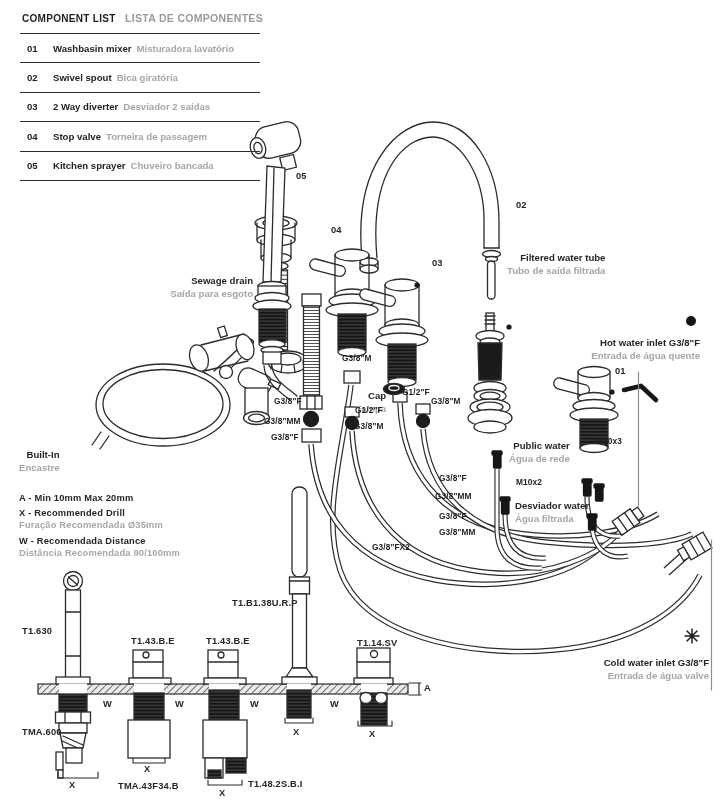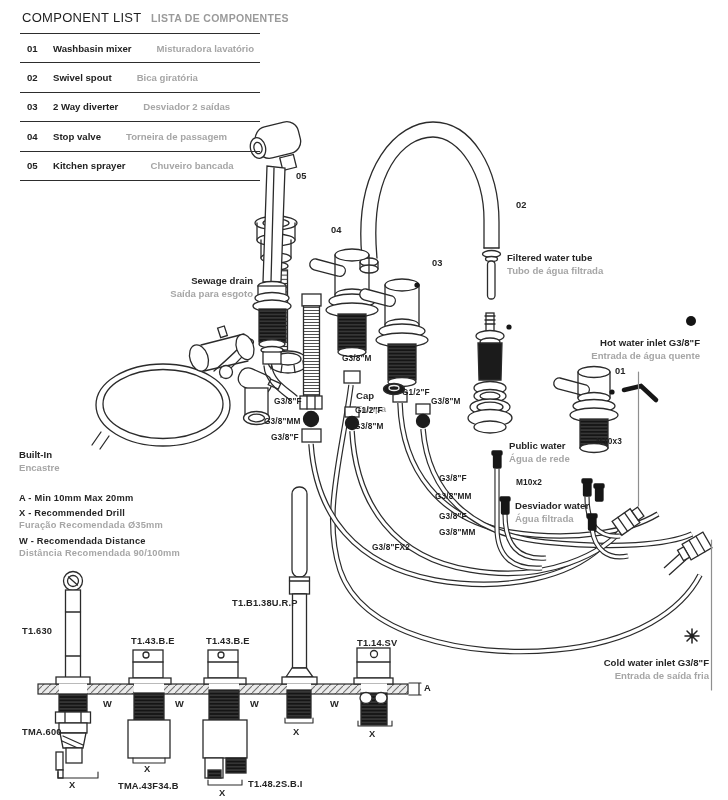--- a/index.html
+++ b/index.html
@@ -1,34 +1,34 @@
 <!DOCTYPE html>
 <html><head>
 <meta charset="utf-8">
 <style>
   html,body{margin:0;padding:0;background:#ffffff;}
   .stage{position:relative;width:728px;height:800px;background:#fff;overflow:hidden;
          font-family:"Liberation Sans",sans-serif;}
   .art{position:absolute;left:0;top:0;}
   
   .hdr{position:absolute;left:22px;top:8px;white-space:nowrap;}
-  .hdr .en{font-size:13px;font-weight:normal;color:#1e1e1e;letter-spacing:.3px;}
+  .hdr .en{font-size:10px;font-weight:bold;color:#1e1e1e;letter-spacing:.3px;}
   .hdr .pt{font-size:10.5px;font-weight:bold;color:#9a9a9a;letter-spacing:.3px;margin-left:5px;}
   
   .ctable{position:absolute;left:20px;top:33px;width:240px;}
   .crow{display:flex;align-items:center;height:28.4px;border-top:1.6px solid #2d2d2d;font-size:9.6px;white-space:nowrap;}
   .crow:last-child{border-bottom:1.6px solid #2d2d2d;}
   .cnum{width:26px;padding-left:7px;font-weight:bold;color:#222;}
   .cen{font-weight:bold;color:#222;margin-right:5px;}
-  .cpt{color:#a6a6a6;font-weight:600;margin-left:20px;}
+  .cpt{color:#a6a6a6;font-weight:600;}
   
   .lbl{position:absolute;font-size:9.3px;font-weight:bold;color:#252525;white-space:nowrap;letter-spacing:.2px;}
   .fit{position:absolute;font-size:8.3px;font-weight:bold;color:#1f1f1f;white-space:nowrap;letter-spacing:.1px;}
   .callout{position:absolute;white-space:nowrap;line-height:12.6px;font-size:9.6px;}
-  .callout .en{display:block;font-weight:bold;color:#252525;}
+  .callout .en{display:block;font-weight:bold;color:#252525;text-align:right;}
   .callout .pt{display:block;color:#a6a6a6;font-weight:600;}
   .ra{text-align:right;}
   .gray{color:#a6a6a6;font-weight:700;}
   .hotdot{position:absolute;left:686px;top:316px;width:10px;height:10px;border-radius:50%;background:#141414;}
 </style>
 </head>
 <body>
 
 <div class="stage">
 
@@ -371,37 +371,37 @@
   <span class="lbl" style="left:516px;top:200px">02</span>
   <span class="lbl" style="left:432px;top:258px">03</span>
   <span class="lbl" style="left:615px;top:366px">01</span>
 
   <div class="callout ra" style="right:475px;top:275px">
     <span class="en">Sewage  drain</span>
     <span class="pt">Saída para esgoto</span>
   </div>
   <div class="callout" style="left:507px;top:252px">
     <span class="en">Filtered water tube</span>
-    <span class="pt">Tubo de água filtrada</span>
+    <span class="pt">Tubo de saída filtrada</span>
   </div>
   <div class="callout ra" style="right:28px;top:337px">
     <span class="en">Hot water inlet G3/8"F</span>
     <span class="pt">Entrada de água quente</span>
   </div>
   <div class="callout" style="left:509px;top:440px">
     <span class="en">Public water</span>
     <span class="pt">Água de rede</span>
   </div>
   <div class="callout" style="left:515px;top:500px">
     <span class="en">Desviador water</span>
     <span class="pt">Água filtrada</span>
   </div>
   <div class="callout ra" style="right:19px;top:657px">
     <span class="en">Cold water inlet G3/8"F</span>
-    <span class="pt">Entrada de saída fria</span>
+    <span class="pt">Entrada de água valve</span>
   </div>
   <div class="callout" style="left:19px;top:449px">
     <span class="en">Built-In</span>
     <span class="pt">Encastre</span>
   </div>
   <div class="callout" style="left:356px;top:390px">
     <span class="en">Cap</span>
     <span class="pt">Tampa</span>
   </div>
 

